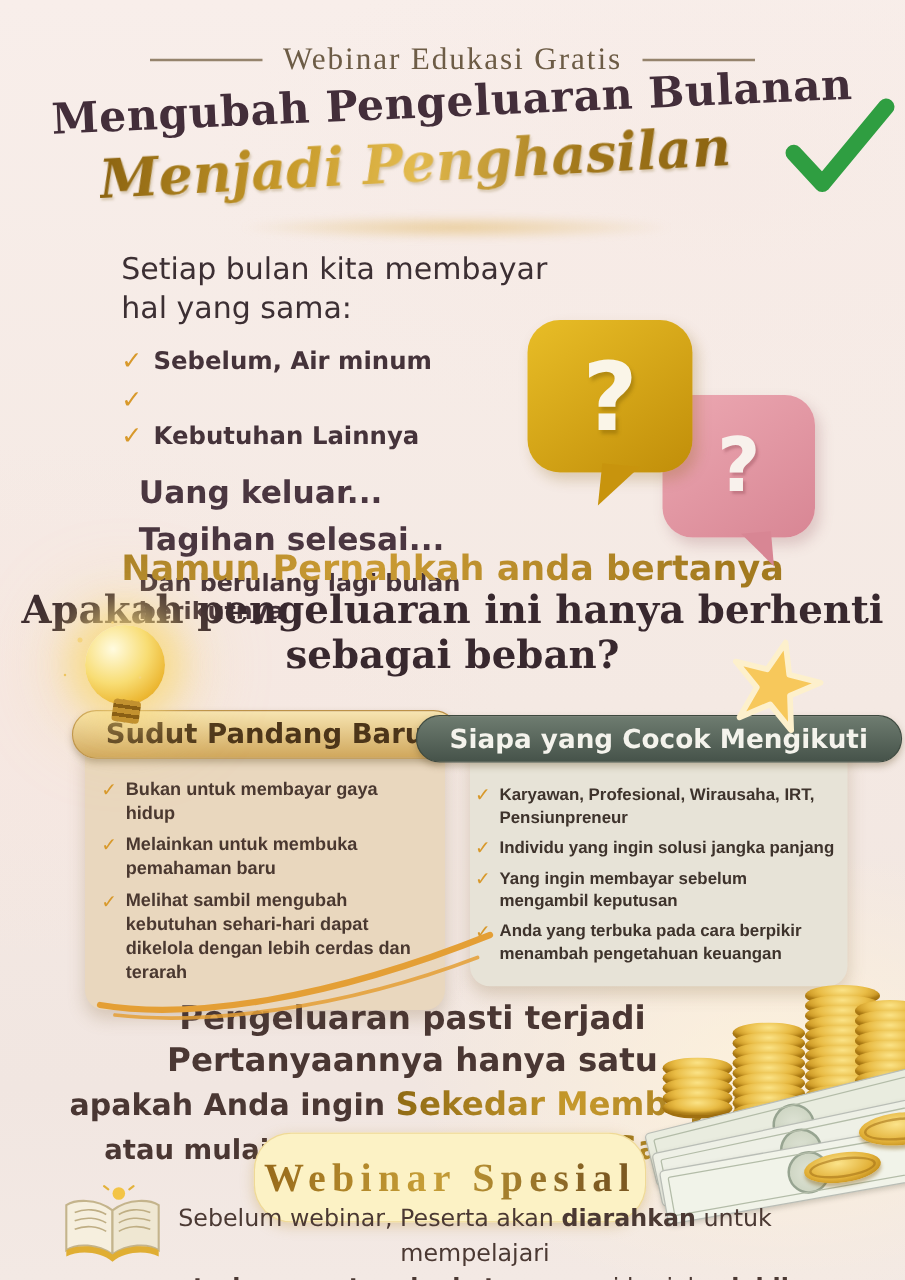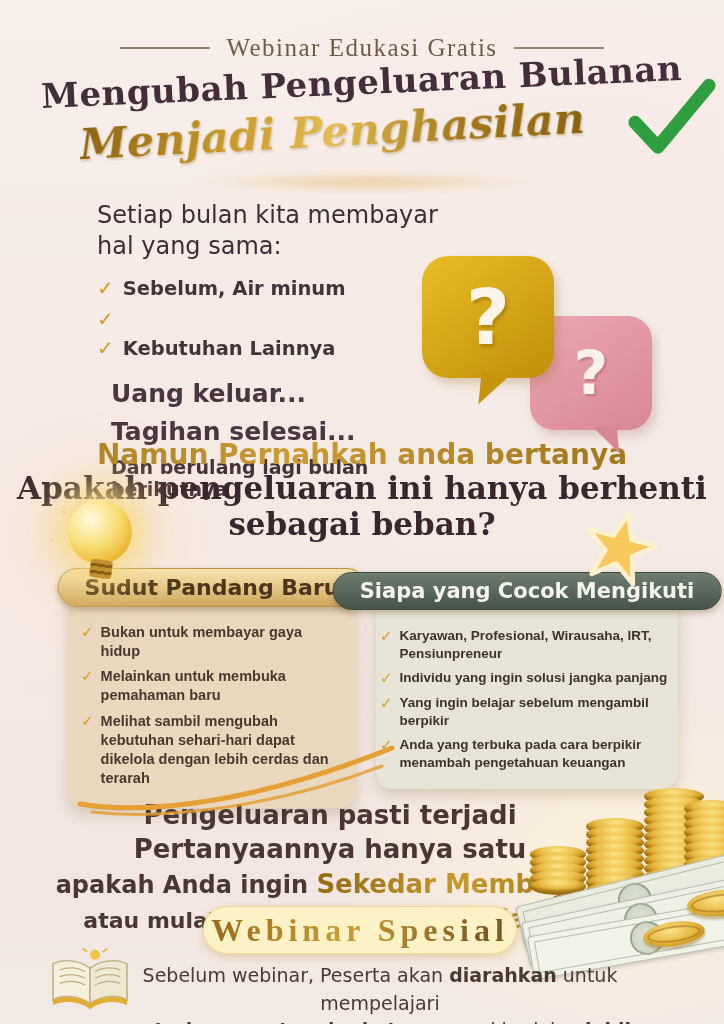--- a/index.html
+++ b/index.html
@@ -134,21 +134,21 @@
   .b2 { left:8px; top:168px; transform:rotate(-12deg); }
   .b3 { left:14px; top:186px; transform:rotate(-10deg); background:#f1f3e9; }
   .flatcoin { position:absolute; border-radius:50%;
     background:radial-gradient(ellipse at 45% 35%, #fbe38a, #e3b23a 55%, #bb8514 85%);
     box-shadow:0 3px 3px rgba(130,90,10,.4); }
   .flatcoin::before { content:""; position:absolute; inset:4px; border-radius:50%; border:2px solid rgba(160,110,20,.55); }
   .fc1 { left:128px; top:192px; width:62px; height:24px; transform:rotate(-8deg); }
   .fc2 { left:172px; top:160px; width:68px; height:26px; transform:rotate(-6deg); }
 
   
-  .cta { position:absolute; top:906px; left:203px; width:314px; height:48px; border-radius:30px;
+  .cta { position:absolute; top:906px; left:203px; width:314px; height:72px; border-radius:30px;
     background:#fcf2c5; box-shadow:0 3px 10px rgba(190,150,60,.35), inset 0 0 0 1px rgba(230,200,120,.6);
     display:flex; align-items:center; justify-content:center; cursor:pointer; }
   .cta-label { font-family:"Liberation Serif", serif; font-weight:bold; font-size:32px; letter-spacing:5px;
     background:linear-gradient(100deg,#96691a,#c79f37 45%,#7d5a22 90%);
     -webkit-background-clip:text; background-clip:text; color:transparent; }
 
   
   .book { position:absolute; top:948px; left:48px; width:84px; height:64px; }
   .footer-text { position:absolute; top:962px; left:118px; width:524px; text-align:center;
     font-size:19px; color:#4b3933; line-height:1.45; }
@@ -241,21 +241,21 @@
       <div class="card-item">
         <span class="ck">✓</span>
         <span class="tx">Karyawan, Profesional, Wirausaha, IRT, Pensiunpreneur</span>
       </div>
       <div class="card-item">
         <span class="ck">✓</span>
         <span class="tx">Individu yang ingin solusi jangka panjang</span>
       </div>
       <div class="card-item">
         <span class="ck">✓</span>
-        <span class="tx">Yang ingin belajar sebelum mengambil berpikir</span>
+        <span class="tx">Yang ingin membayar sebelum mengambil keputusan</span>
       </div>
       <div class="card-item">
         <span class="ck">✓</span>
         <span class="tx">Anda yang terbuka pada cara berpikir menambah pengetahuan keuangan</span>
       </div>
     </div>
   </div>
 
   <svg class="star" viewBox="0 0 100 100">
     <polygon points="50,4 62,36 96,36 68,57 78,92 50,71 22,92 32,57 4,36 38,36" fill="#f7c85b" stroke="#fdf0cc" stroke-width="6" stroke-linejoin="round"></polygon>

